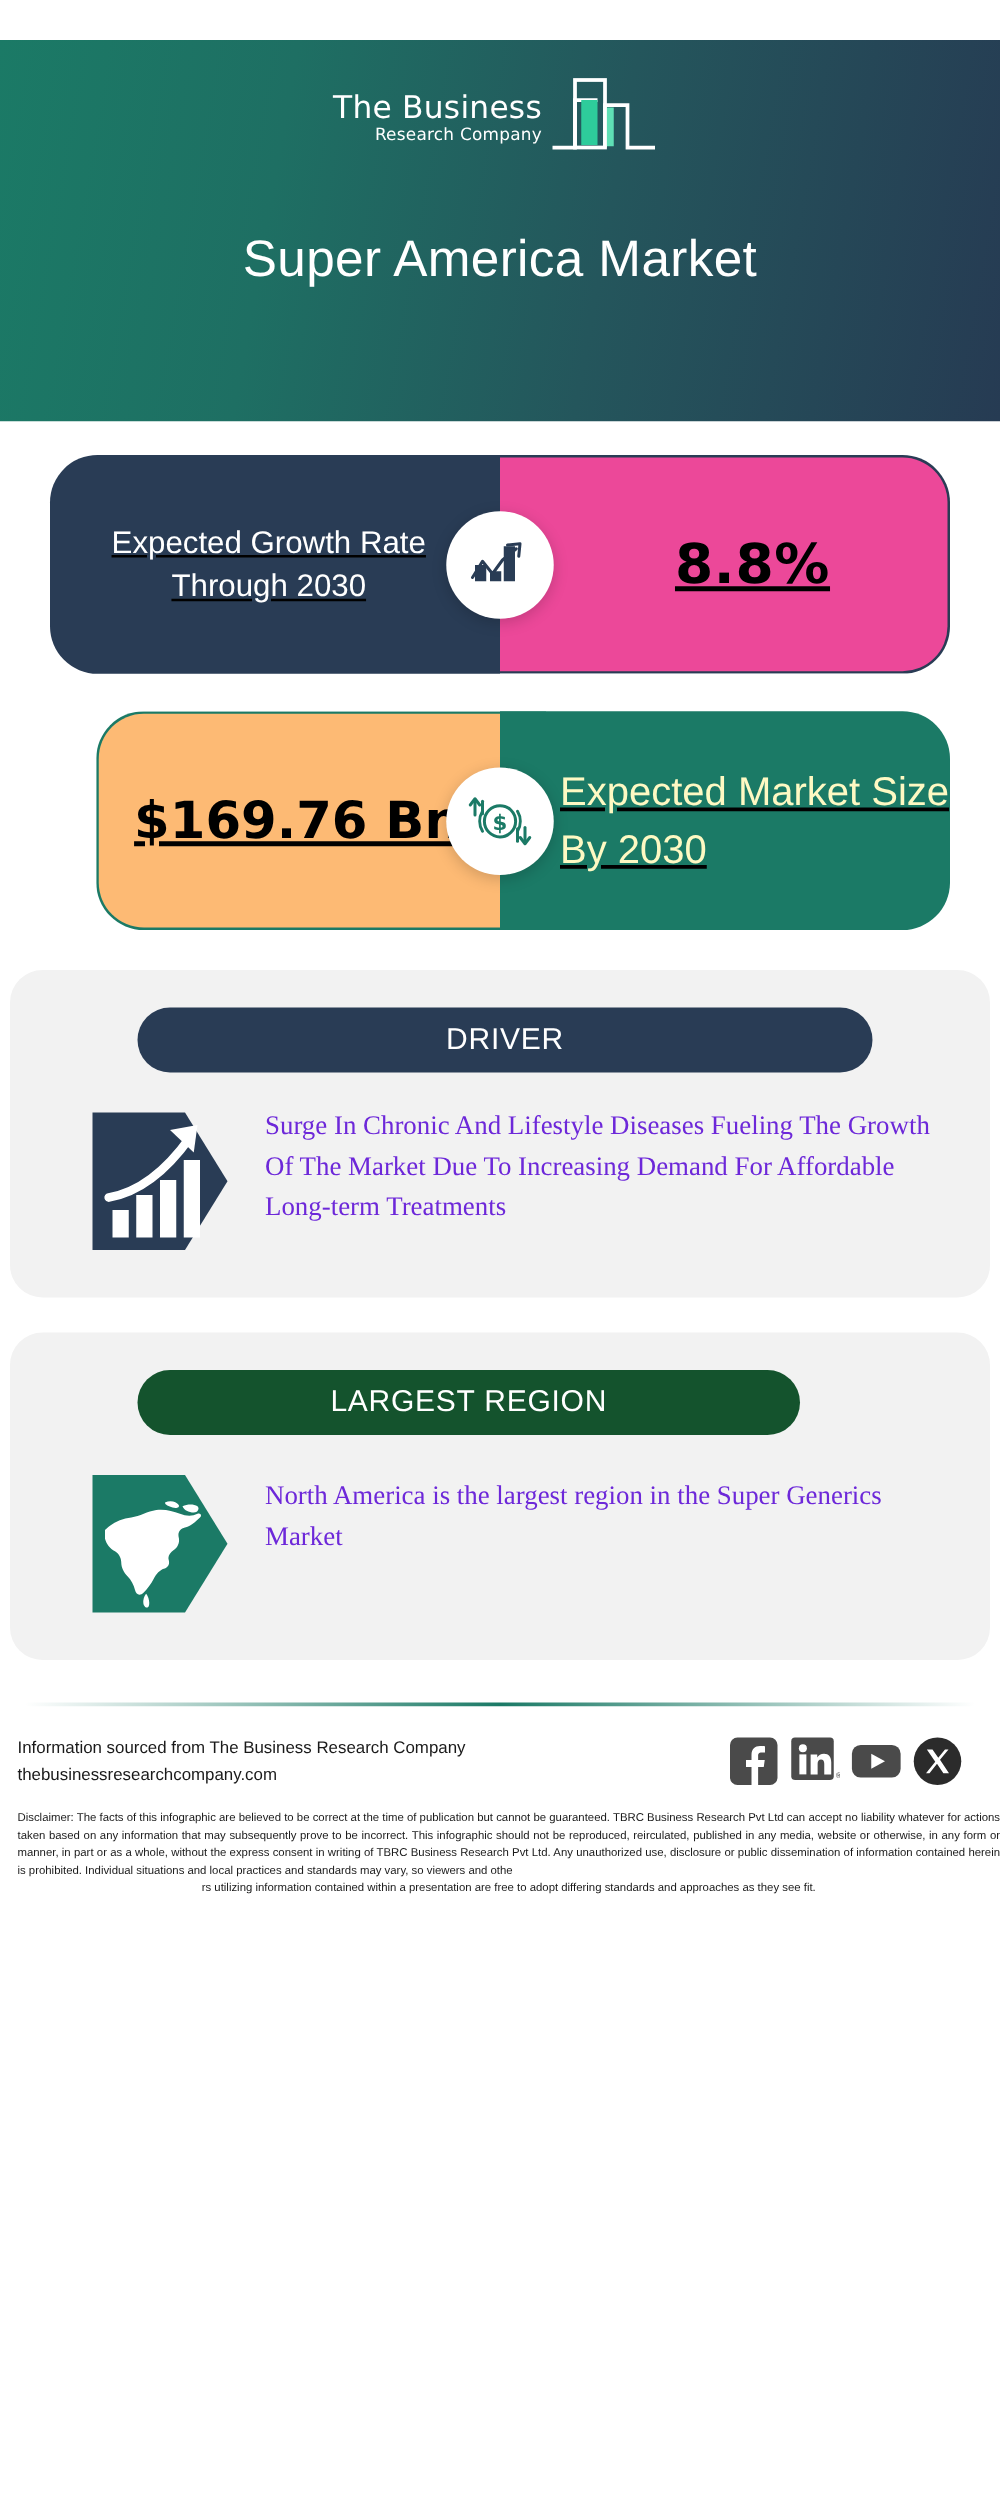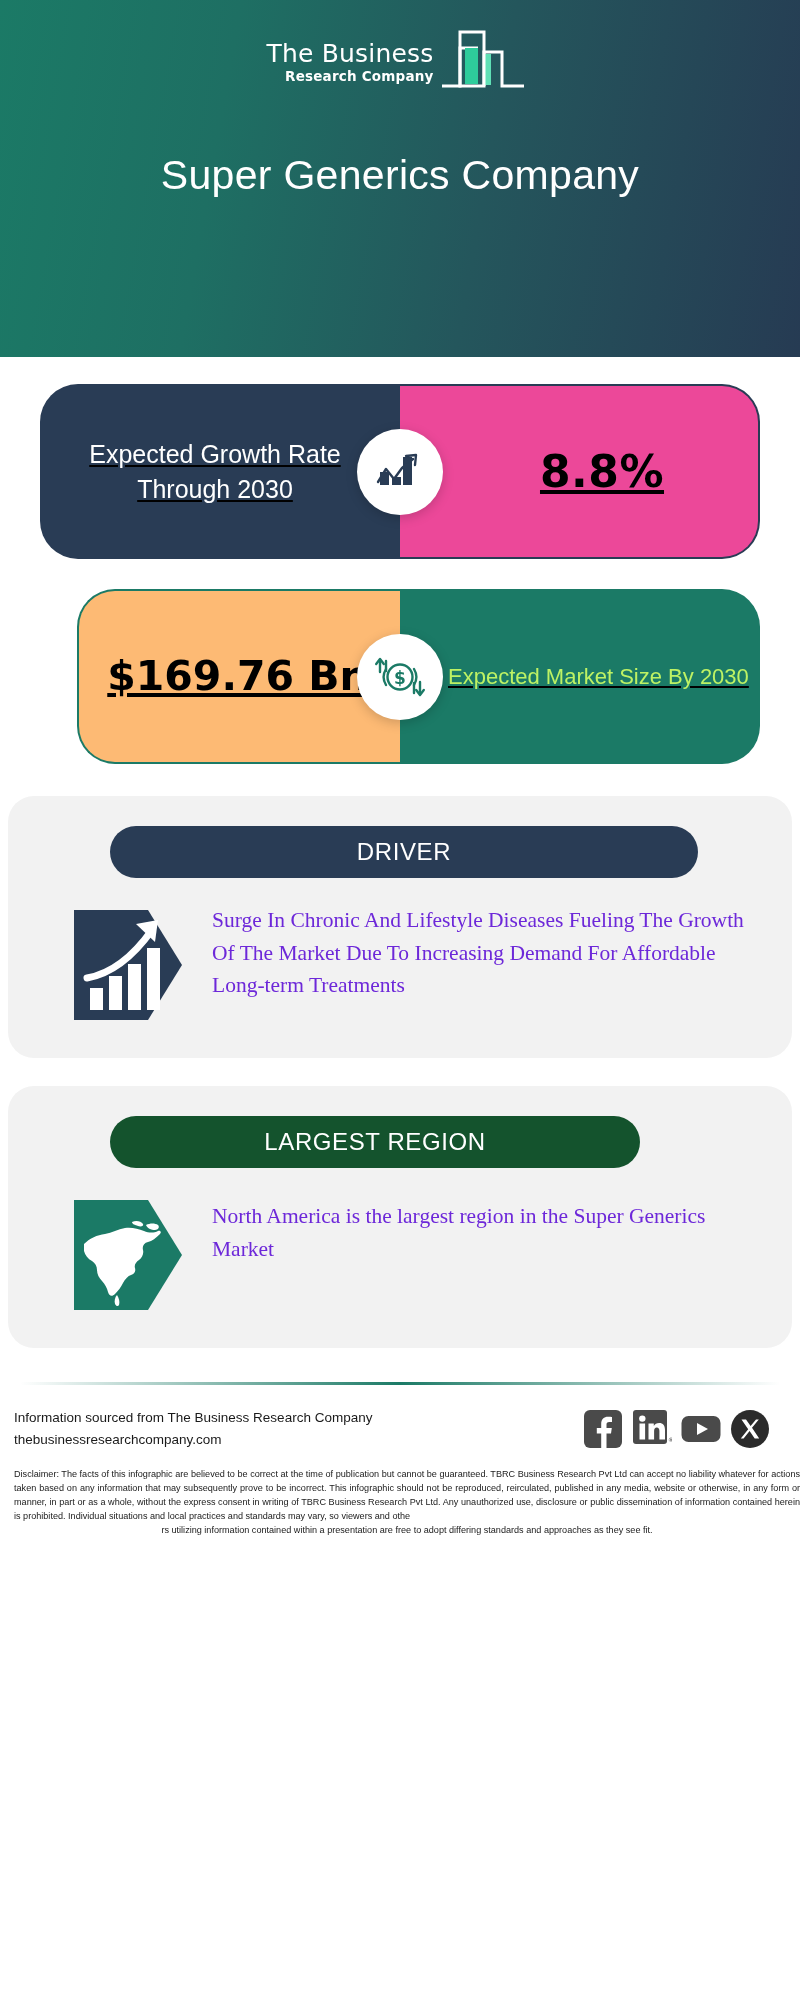--- a/index.html
+++ b/index.html
@@ -7,35 +7,36 @@
     width: 800px; height: 2000px;
     background: #ffffff;
     font-family: "Liberation Sans", sans-serif;
     overflow: hidden;
   }
   .page { position: relative; width: 800px; height: 2000px; background:#fff; }
 
   
   .header {
     position: relative;
-    height: 357px;
+    height: 305px;
     background: linear-gradient(100deg, #1b7a66 0%, #1e6f63 28%, #24565c 60%, #263b53 100%);
     overflow: hidden;
+    margin-top: 32px;
   }
   .logo-wrap {
     position: absolute; left: 0; right: 0; top: 22px;
     display: flex; justify-content: center; align-items: flex-end; gap: 4px;
   }
   .logo-text { text-align: right; padding-bottom: 4px; }
   .logo-line1 {
     color:#ffffff; font-size: 25px; font-weight: 400; letter-spacing: .2px; line-height: 1.05;
     font-family: "DejaVu Sans", sans-serif;
   }
   .logo-line2 {
-    color:#ffffff; font-size: 13.5px; font-weight: 700; letter-spacing: .2px; line-height: 1.4;
+    color:#ffffff; font-size: 13.5px; font-weight: 400; letter-spacing: .2px; line-height: 1.4;
     font-family: "DejaVu Sans", sans-serif;
   }
   .logo-mark { position: relative; width: 96px; height: 68px; }
   .logo-mark svg { display:block; }
   .hero-title {
     position: absolute; left: 0; right: 0; top: 152px;
     text-align: center; color: #ffffff;
     font-size: 41px; font-weight: 400; letter-spacing: .3px;
   }
 
@@ -73,21 +74,21 @@
   .size-left .val {
     color:#000; font-size: 41px; font-weight: 700; line-height: 1.15; text-align:center;
     font-family: "DejaVu Sans", sans-serif; padding-right: 40px;
   }
   .size-right {
     right: 0; background:#1b7a66;
     border-radius: 0 38px 38px 0;
     display:flex; align-items:center; justify-content:flex-start;
   }
   .size-right .lbl {
-    color:#bef264; font-size: 22px; line-height: 1.42; padding-left: 48px;
+    color:#fef9c3; font-size: 32px; line-height: 1.42; padding-left: 48px;
   }
 
   .badge-circle {
     position: absolute; left: 50%; top: 50%;
     transform: translate(-50%, -50%);
     width: 86px; height: 86px; border-radius: 50%;
     background:#ffffff;
     box-shadow: 0 3px 12px rgba(0,0,0,.18);
     display:flex; align-items:center; justify-content:center;
     z-index: 5;
@@ -152,21 +153,21 @@
       <div class="logo-mark">
         <svg width="96" height="68" viewBox="0 0 96 68">
           <path d="M4 64 H22 V26 H40" fill="none" stroke="#ffffff" stroke-width="3"></path>
           <rect x="22" y="10" width="24" height="54" fill="none" stroke="#ffffff" stroke-width="3"></rect>
           <rect x="27" y="26" width="13" height="36" fill="#2ecc9b"></rect>
           <rect x="46" y="32" width="7" height="31" fill="#5fe0b5"></rect>
           <path d="M46 64 V30 H64 V64 H86" fill="none" stroke="#ffffff" stroke-width="3"></path>
         </svg>
       </div>
     </div>
-    <div class="hero-title">Super Generics Company</div>
+    <div class="hero-title">Super America Market</div>
   </div>
 
   <div class="stat-card growth-card">
     <div class="stat-half growth-left">
       <div class="lbl">Expected Growth Rate Through 2030</div>
     </div>
     <div class="stat-half growth-right">
       <div class="val">8.8%</div>
     </div>
     <div class="badge-circle">

